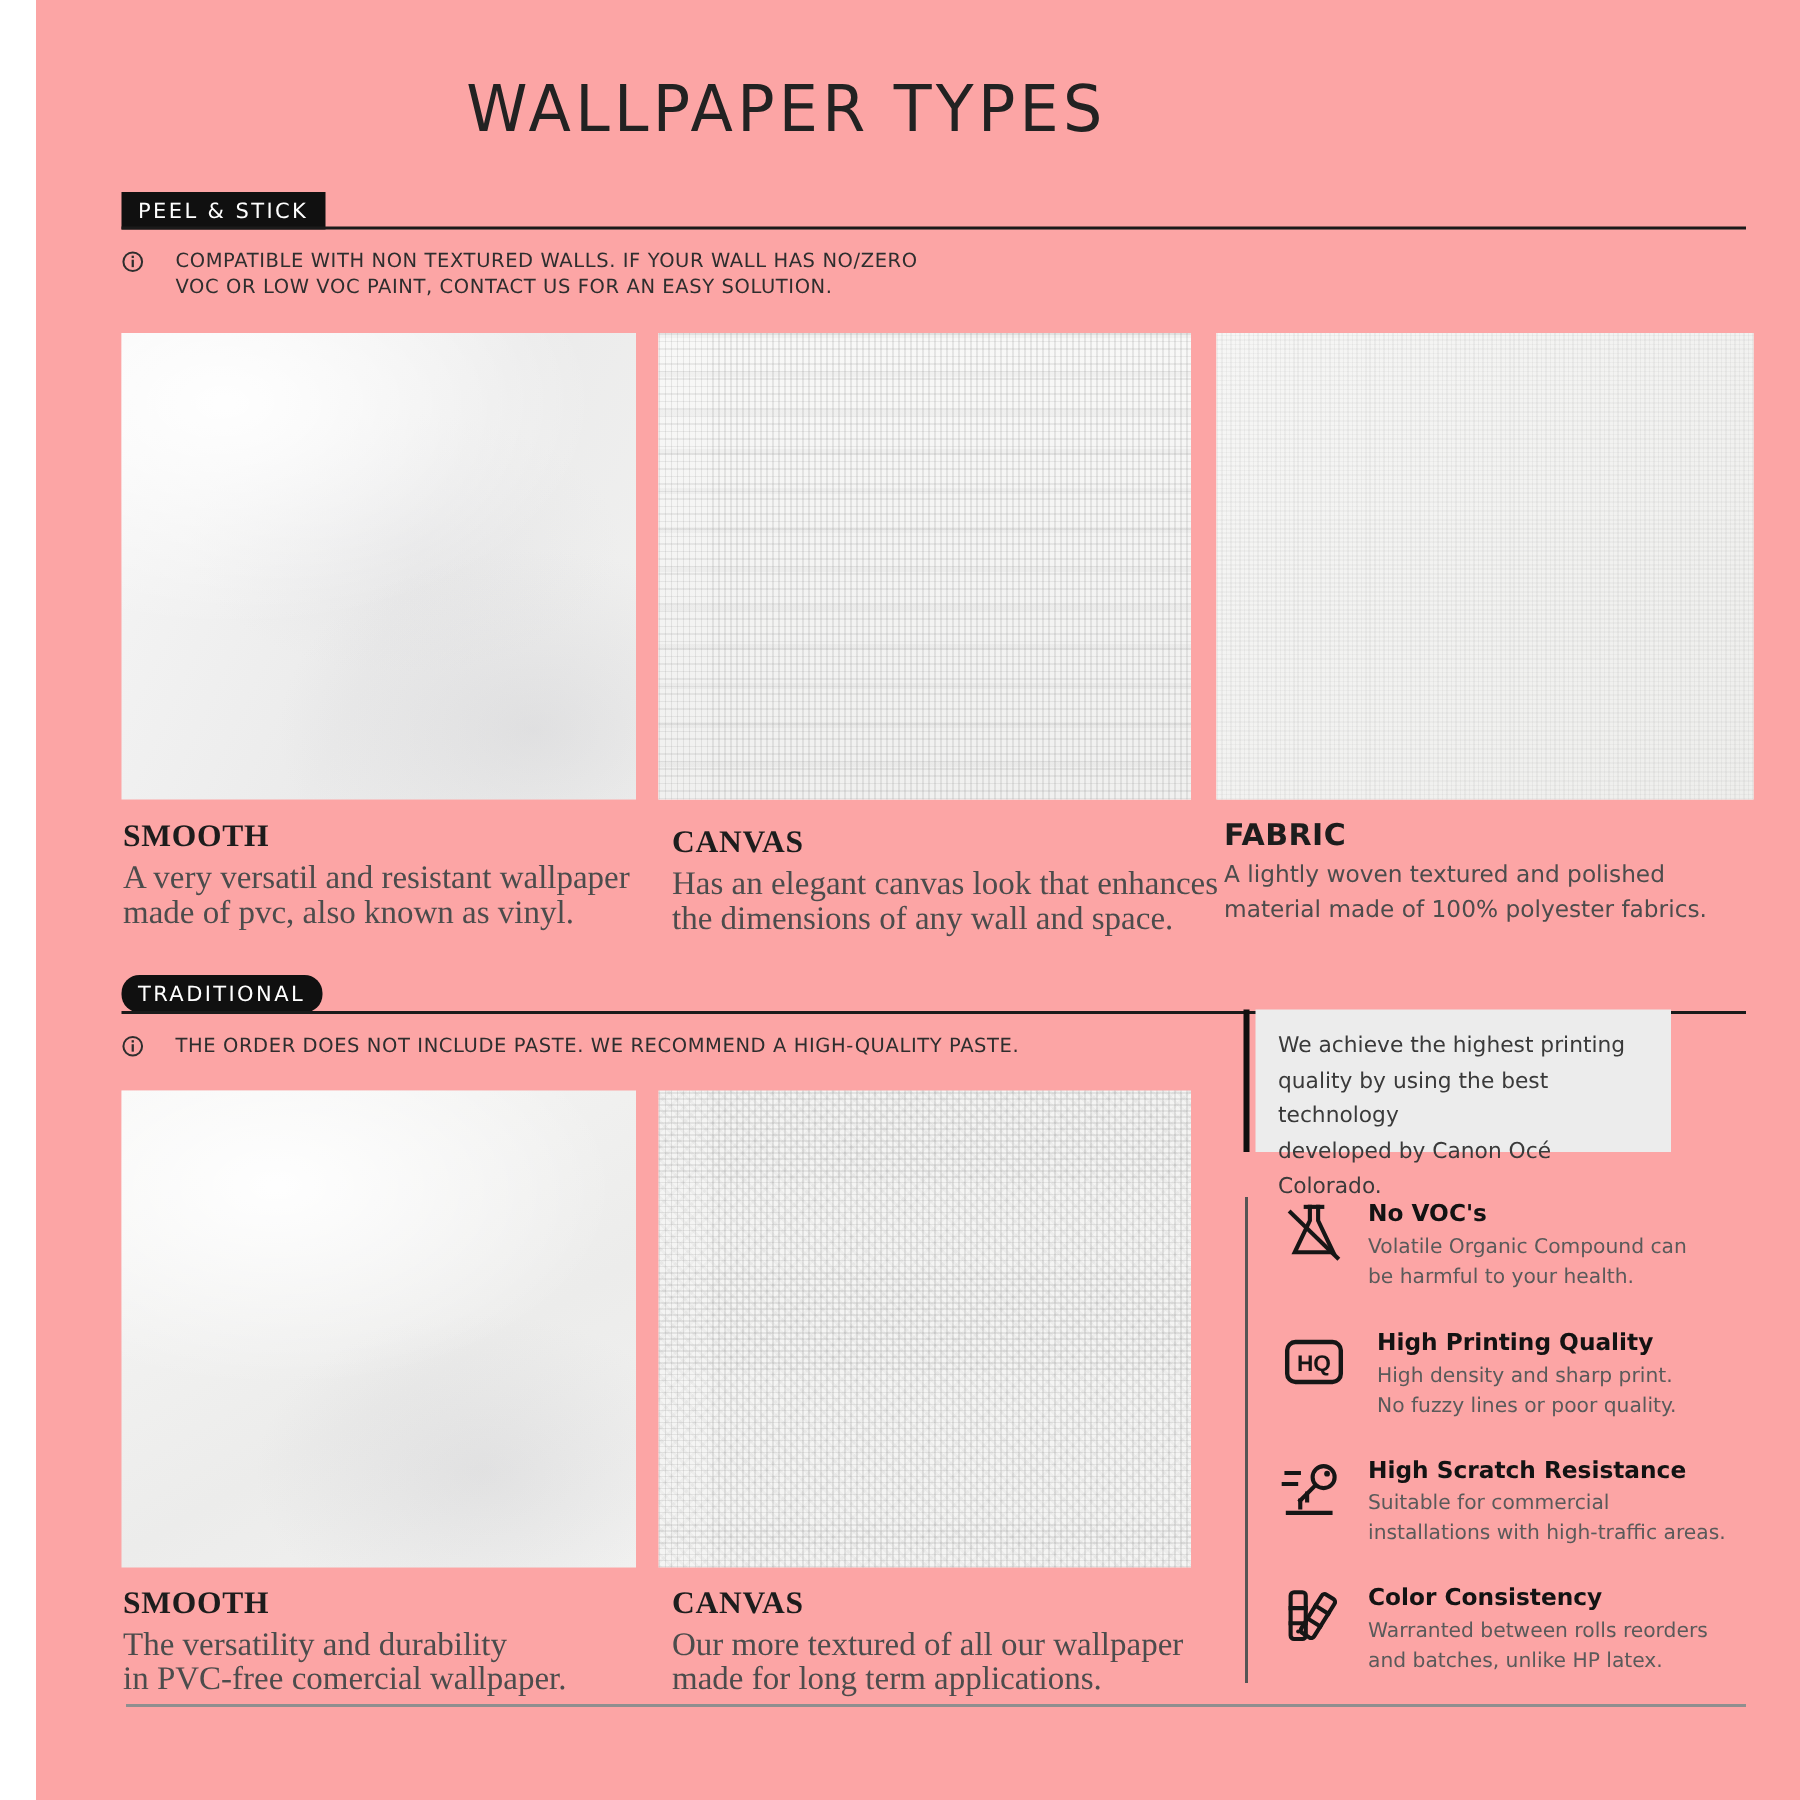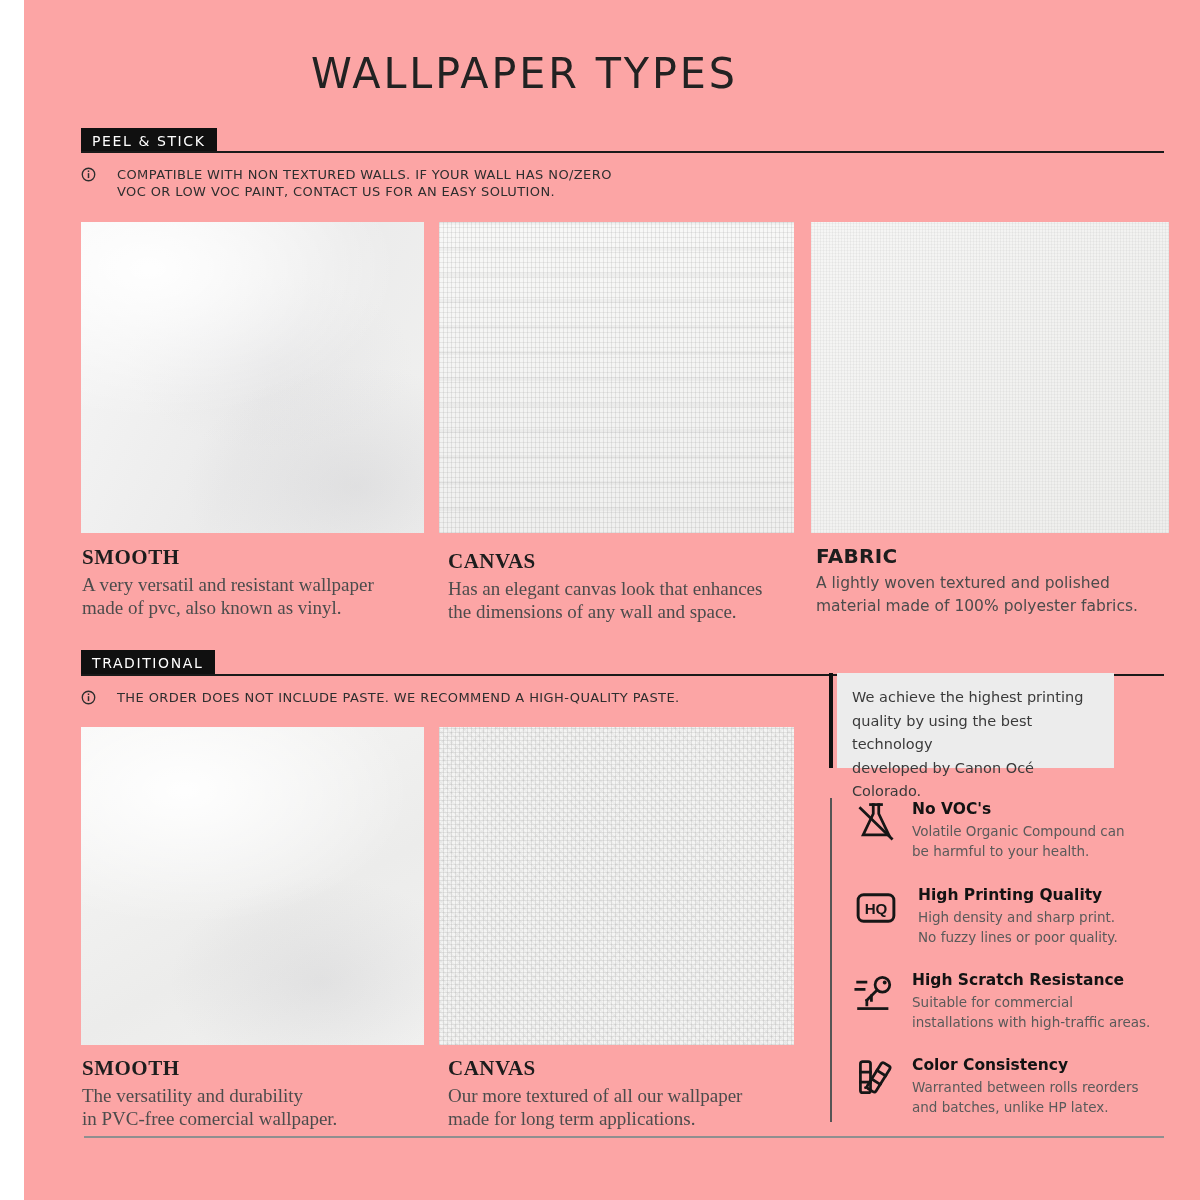--- a/index.html
+++ b/index.html
@@ -60,21 +60,21 @@
     background-image:
       repeating-linear-gradient(90deg, rgba(120,120,120,.16) 0 1px, transparent 1px 4px),
       repeating-linear-gradient(0deg, rgba(120,120,120,.14) 0 1px, transparent 1px 4px),
       repeating-linear-gradient(45deg, rgba(130,130,130,.06) 0 2px, transparent 2px 6px),
       repeating-linear-gradient(-45deg, rgba(130,130,130,.05) 0 2px, transparent 2px 7px);
   }
 
   
   .sw-name{font-size:21px;font-weight:700;color:#1d1d1d;letter-spacing:.5px;}
   .sw-name.font-geo{font-size:20px;letter-spacing:.3px;}
-  .sw-desc{font-size:19px;line-height:23px;color:#4c4c4c;}
+  .sw-desc{font-size:22px;line-height:23px;color:#4c4c4c;}
   .sw-desc.font-geo{font-size:15.5px;line-height:23px;}
 
   
   .q-accent{width:4px;background:#101010;}
   .q-box{background:#ececec;box-sizing:border-box;padding:13px 14px 12px 15px;
          font-size:14.5px;line-height:23.5px;color:#3a3a3a;}
   .f-rail{width:2px;background:#555555;}
   .feature{display:flex;gap:14px;width:315px;}
   .f-icon{flex:0 0 auto;width:44px;height:44px;}
   .f-icon svg{display:block;width:100%;height:100%;}
@@ -114,21 +114,21 @@
 made of pvc, also known as vinyl.</div>
 
   <div class="el sw-name font-narrow" style="left:424px;top:549px;">CANVAS</div>
   <div class="el sw-desc font-narrow preline" style="left:424px;top:577px;">Has an elegant canvas look that enhances
 the dimensions of any wall and space.</div>
 
   <div class="el sw-name font-geo" style="left:792px;top:544px;">FABRIC</div>
   <div class="el sw-desc font-geo preline" style="left:792px;top:572px;">A lightly woven textured and polished
 material made of 100% polyester fabrics.</div>
 
-  <div class="el sec-label font-geo" style="left:57px;top:650px;">TRADITIONAL</div>
+  <div class="el sec-label font-geo" style="left:57px;top:650px;border-radius:12px;">TRADITIONAL</div>
   <div class="el rule-dark" style="left:57px;top:674px;width:1083px;"></div>
 
   <div class="el note font-geo" style="left:57px;top:689px;">
     <span class="note-icon">
       <svg width="15" height="15" viewBox="0 0 20 20">
           <circle cx="10" cy="10" r="8.3" fill="none" stroke="#2e2e2e" stroke-width="1.8"></circle>
           <rect x="9" y="8.2" width="2" height="6.6" fill="#2e2e2e"></rect>
           <rect x="9" y="4.6" width="2" height="2.1" fill="#2e2e2e"></rect>
         </svg>
     </span>

